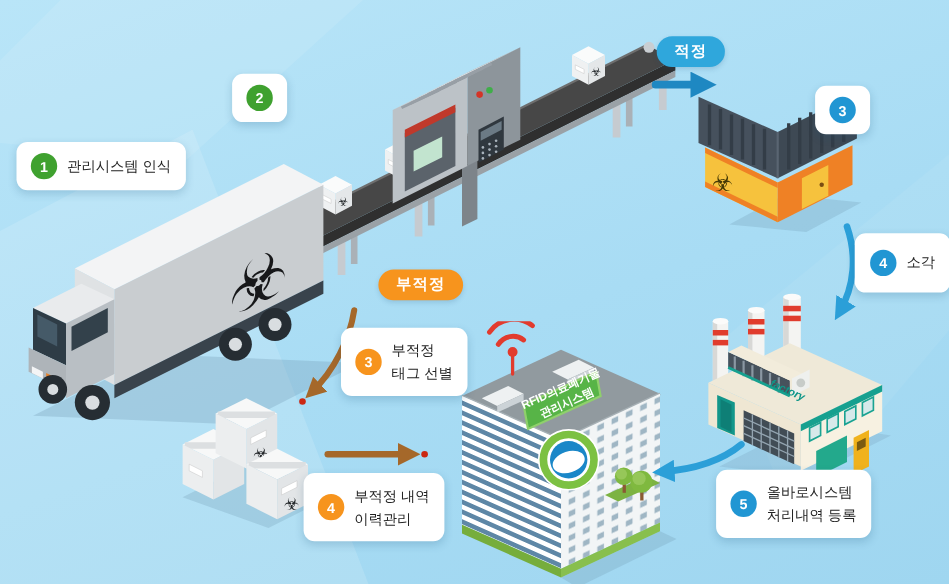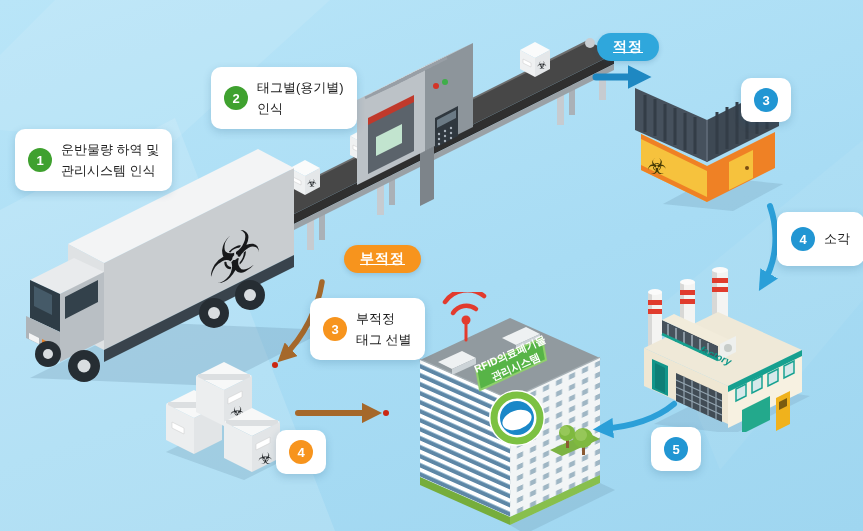--- a/index.html
+++ b/index.html
@@ -10,21 +10,21 @@
   .card { position:absolute; background:#fff; border-radius:10px;
           box-shadow:0 3px 8px rgba(25,80,120,.20);
           display:flex; align-items:center; gap:9px; padding:10px 13px; }
   .num { width:24px; height:24px; border-radius:50%; display:flex; align-items:center;
          justify-content:center; color:#fff; font-size:13px; font-weight:bold; flex:none; }
   .num.g { background:#3fa12f; } .num.b { background:#2196d3; } .num.o { background:#f7941d; }
   .txt { font-size:13px; line-height:1.62; color:#222; white-space:nowrap; }
   .ln { display:block; }
   .badge { position:absolute; color:#fff; font-weight:bold; font-size:14px;
            padding:5px 16px; border-radius:16px; letter-spacing:1px;
-           box-shadow:0 2px 5px rgba(25,80,120,.18);text-decoration:underline; }
+           box-shadow:0 2px 5px rgba(25,80,120,.18); }
   .badge.proper { background:#2fa7dc; left:597px; top:33px; }
   .badge.improper { background:#f7941d; left:344px; top:245px; }
   .sign-text { position:absolute; left:472px; top:347px; width:82px; transform:rotate(-24deg);
                color:#fff; font-weight:bold; font-size:10.5px; line-height:1.3; text-align:center; }
   .factory-text { position:absolute; left:699px; top:350px; transform:rotate(24deg);
                   color:#0f9688; font-weight:bold; font-style:italic; font-size:10px; }
 </style>
 </head>
 <body>
 
@@ -355,31 +355,26 @@
     <span class="ln">관리시스템</span>
   </div>
   <div class="factory-text">factory</div>
 
   <div class="badge proper">적정</div>
   <div class="badge improper">부적정</div>
 
   <div class="card" style="left:15px;top:129px">
     <span class="num g">1</span>
     <span class="txt">
-      <span class="ln">운반물량 하역 및</span>
       <span class="ln">관리시스템 인식</span>
     </span>
   </div>
 
   <div class="card" style="left:211px;top:67px">
     <span class="num g">2</span>
-    <span class="txt">
-      <span class="ln">태그별(용기별)</span>
-      <span class="ln">인식</span>
-    </span>
   </div>
 
   <div class="card" style="left:741px;top:78px">
     <span class="num b">3</span>
   </div>
 
   <div class="card" style="left:777px;top:212px;padding:15px 14px">
     <span class="num b">4</span>
     <span class="txt">
       <span class="ln">소각</span>
@@ -389,19 +384,27 @@
   <div class="card" style="left:310px;top:298px">
     <span class="num o">3</span>
     <span class="txt">
       <span class="ln">부적정</span>
       <span class="ln">태그 선별</span>
     </span>
   </div>
 
   <div class="card" style="left:276px;top:430px">
     <span class="num o">4</span>
+    <span class="txt">
+      <span class="ln">부적정 내역</span>
+      <span class="ln">이력관리</span>
+    </span>
   </div>
 
   <div class="card" style="left:651px;top:427px">
     <span class="num b">5</span>
+    <span class="txt">
+      <span class="ln">올바로시스템</span>
+      <span class="ln">처리내역 등록</span>
+    </span>
   </div>
 
 </div>
 
 </body></html>

